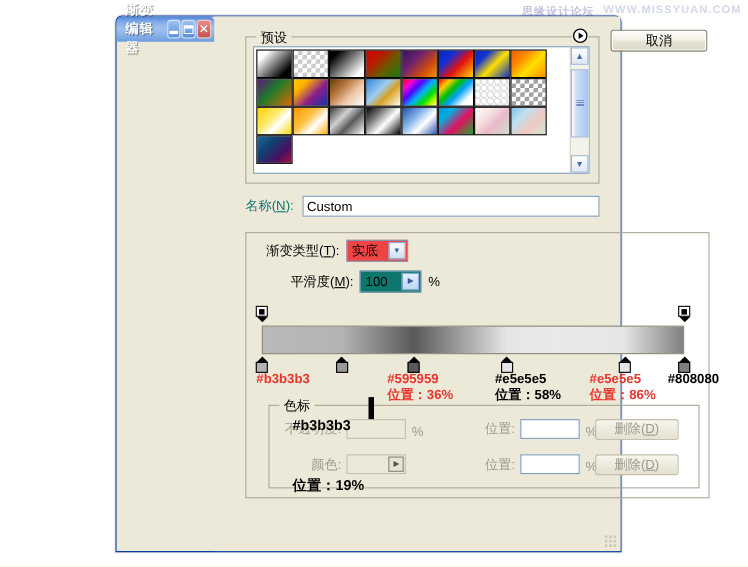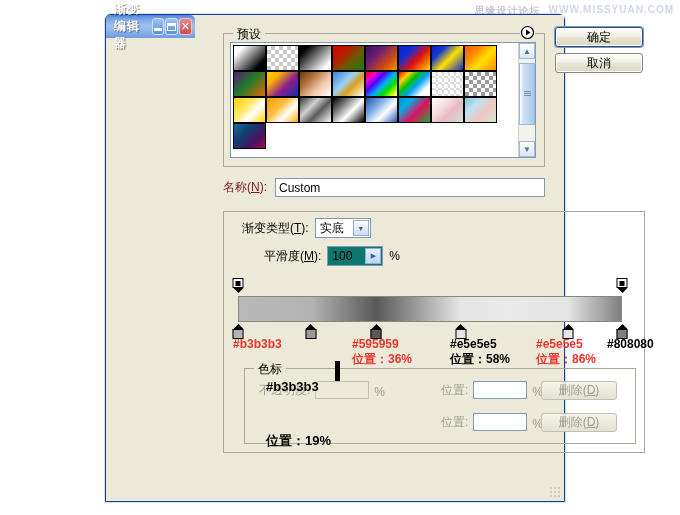--- a/index.html
+++ b/index.html
@@ -156,36 +156,36 @@
   }
   .btn .u{text-decoration:underline;}
   #btn-gap{height:10px;}
   #btn-new{margin-top:74px;}
 
   
   #name-row{
     position:absolute;left:28px;top:162px;width:322px;height:20px;
     display:flex;align-items:center;
   }
-  #name-label{font-size:12px;color:#7f1d1d;margin-right:8px;white-space:nowrap;}
+  #name-label{font-size:12px;color:#0f766e;margin-right:8px;white-space:nowrap;}
   #name-input{
     flex:1 1 auto;height:19px;
     background:#ffffff;border:1px solid #7f9db9;
     box-sizing:border-box;
     font-size:12px;color:#000;
     padding:1px 3px;line-height:16px;
     font-family:"Liberation Sans",sans-serif;
   }
 
   
   #type-group{left:28px;top:196px;width:420px;height:240px;}
   #type-row{position:absolute;left:18px;top:6px;display:flex;align-items:center;}
   #type-label{font-size:12px;margin-right:6px;}
   #type-select{
-    width:56px;height:20px;background:#ffffff;
+    width:56px;height:20px;background:#ef4444;
     border:1px solid #7f9db9;box-sizing:border-box;
     display:flex;align-items:center;
     font-size:12px;padding-left:4px;
     position:relative;
   }
   #type-select .arrowbox{
     position:absolute;right:1px;top:1px;width:16px;height:16px;
     background:linear-gradient(to bottom,#ffffff,#c9ddf5);
     border:1px solid #8fb0d8;box-sizing:border-box;
     display:flex;align-items:center;justify-content:center;
@@ -360,21 +360,20 @@
             <div id="sb-thumb">
                 <span class="grip"></span>
               </div>
           </div>
           <div class="sb-arrow">▼</div>
         </div>
       </div>
     </div>
 
     <div id="sidebtns">
-      <div class="btn default">确定</div>
       <div class="btn">取消</div>
       <div id="btn-gap"></div>
     </div>
 
     <div id="name-row">
       <span id="name-label">
         <span>名称(</span><span class="u" style="text-decoration:underline">N</span><span>):</span>
       </span>
       <div id="name-input">Custom</div>
     </div>
@@ -469,20 +468,26 @@
           <span class="flabel">位置:</span>
           <div class="fbox active"></div>
           <span class="fpct">%</span>
         </div>
         <div class="frow" style="left:296px;top:12px;">
           <div class="delbtn">
             <span>删除(</span><span class="u">D</span><span>)</span>
           </div>
         </div>
 
+        <div class="frow" style="left:38px;top:44px;">
+          <span class="flabel">颜色:</span>
+          <div class="fbox">
+            <span class="arrowbox on">▶</span>
+          </div>
+        </div>
         <div class="frow" style="left:196px;top:44px;">
           <span class="flabel">位置:</span>
           <div class="fbox active"></div>
           <span class="fpct">%</span>
         </div>
         <div class="frow" style="left:296px;top:44px;">
           <div class="delbtn">
             <span>删除(</span><span class="u">D</span><span>)</span>
           </div>
         </div>

